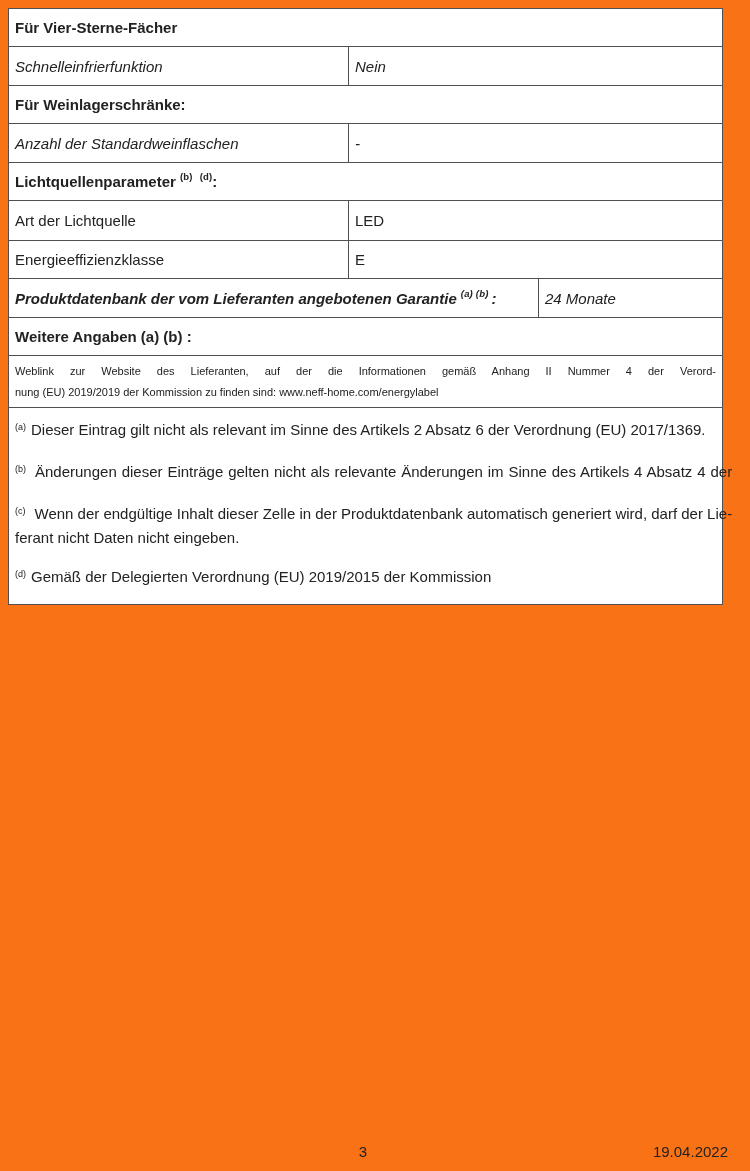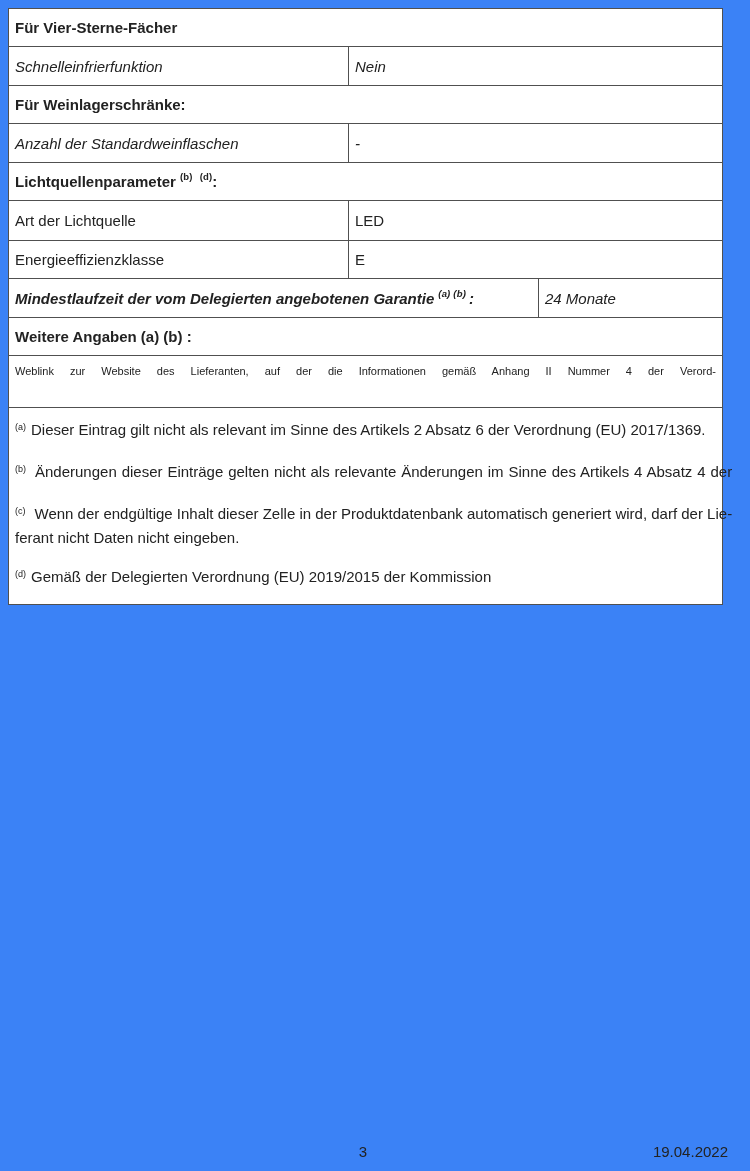--- a/index.html
+++ b/index.html
@@ -4,21 +4,21 @@
 <style>
   * { margin: 0; padding: 0; box-sizing: border-box; }
   html, body { width: 750px; height: 1171px; }
   body {
     background: #ffffff;
     font-family: "Liberation Sans", sans-serif;
     color: #222222;
     position: relative;
     overflow: hidden;
   }
-  .sheet { position: absolute; inset: 0; background: #3b82f6; }
+  .sheet { position: absolute; inset: 0; background: #f97316; }
 
   .tbl {
     position: absolute;
     left: 8px; top: 8px;
     width: 715px;
     border: 1.5px solid #505050;
     background: #ffffff;
   }
   .row {
     display: flex;
@@ -150,38 +150,39 @@
       <div class="cell left">
         <span>Energieeffizienzklasse</span>
       </div>
       <div class="cell rest">
         <span>E</span>
       </div>
     </div>
 
     <div class="row h39">
       <div class="cell leftwide bold">
-        <span>Mindestlaufzeit der vom Delegierten angebotenen Garantie</span>
+        <span>Produktdatenbank der vom Lieferanten angebotenen Garantie</span>
         <span class="supx">(a) (b)</span>
         <span class="colon">:</span>
       </div>
       <div class="cell rest">
         <span>24 Monate</span>
       </div>
     </div>
 
     <div class="row h38">
       <div class="cell rest bold">
         <span>Weitere Angaben (a) (b) :</span>
       </div>
     </div>
 
     <div class="row wl">
       <div class="blockcell">
         <div class="wline just">Weblink zur Website des Lieferanten, auf der die Informationen gemäß Anhang II Nummer 4 der Verord-</div>
+        <div class="wline">nung (EU) 2019/2019 der Kommission zu finden sind: www.neff-home.com/energylabel</div>
       </div>
     </div>
 
     <div class="row last">
       <div class="fncell">
 
         <div class="fn">
           <div class="fnline">
             <span class="fnm">(a)</span><span>Dieser Eintrag gilt nicht als relevant im Sinne des Artikels 2 Absatz 6 der Verordnung (EU) 2017/1369.</span>
           </div>

